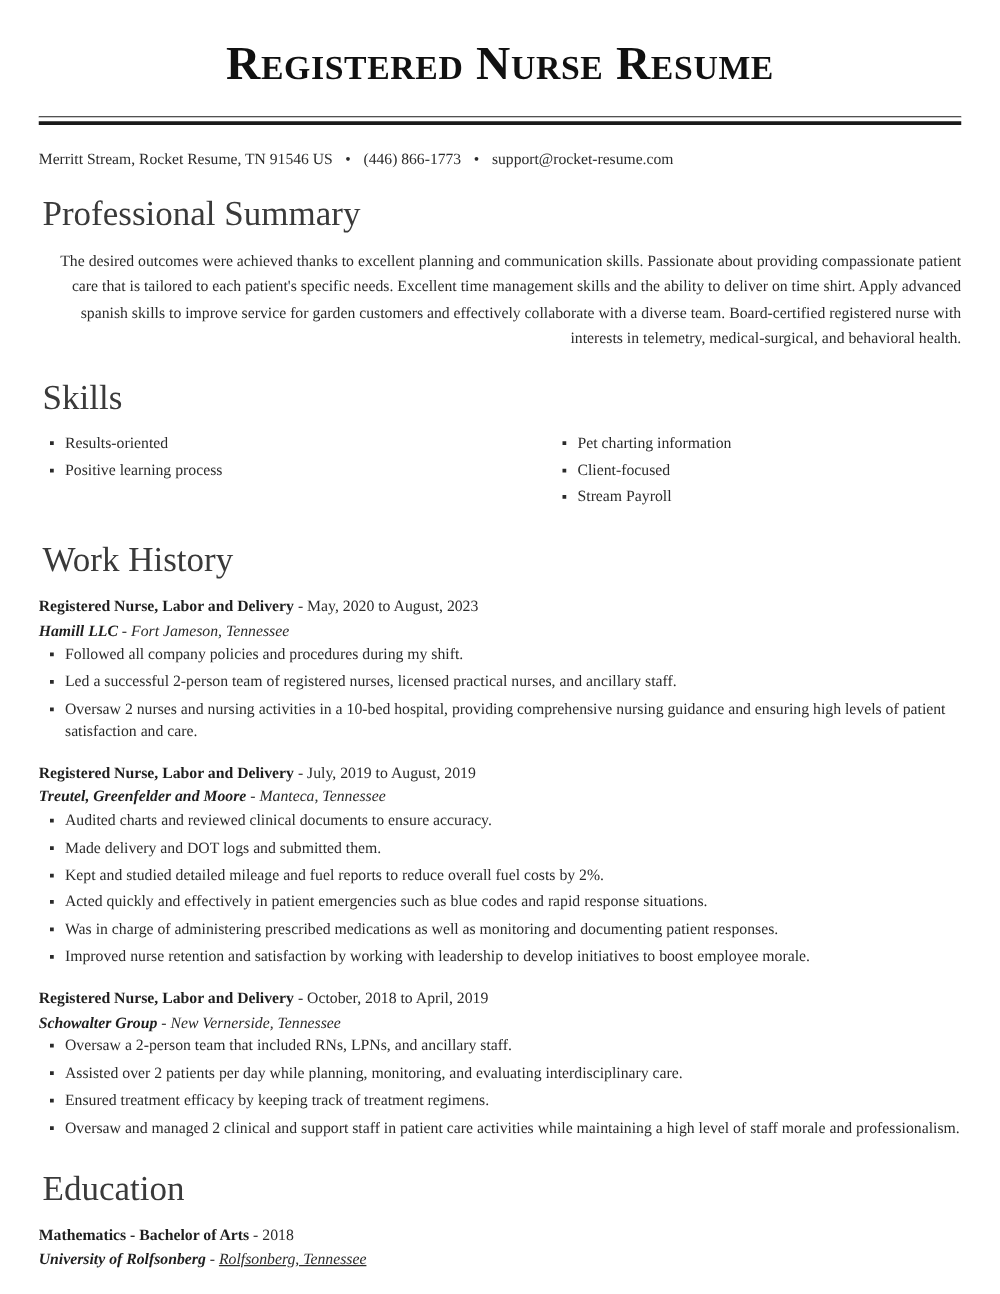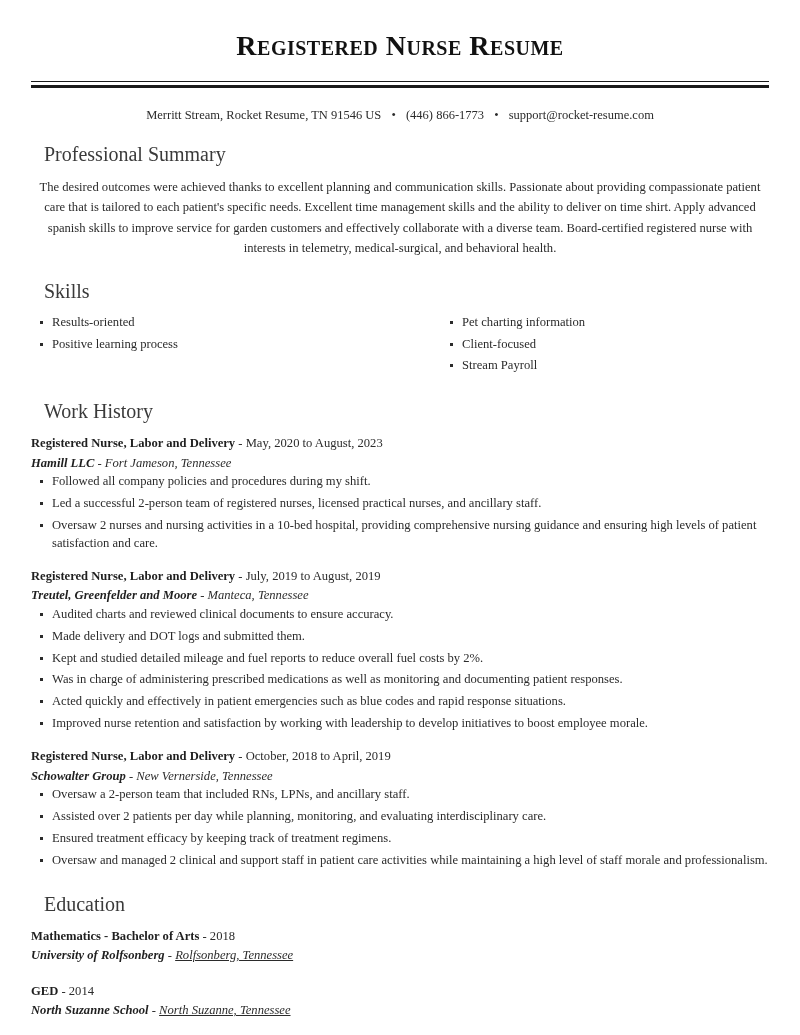--- a/index.html
+++ b/index.html
@@ -20,21 +20,21 @@
     min-height: 1035px;
     box-sizing: border-box;
     padding: 0 31px;
     background: #ffffff;
     position: relative;
   }
 
   
   .resume-title {
     text-align: center;
-    font-size: 28px;
+    font-size: 38px;
     font-variant: small-caps;
     font-weight: 700;
     letter-spacing: 0.5px;
     color: #111111;
     margin: 0;
     padding-top: 29px;
     line-height: 1.2;
   }
   .divider {
     margin-top: 18px;
@@ -49,50 +49,50 @@
     height: 3px;
     background: #ffffff;
     width: 100%;
   }
   .divider .rule-thick {
     height: 3px;
     background: #1a1a1a;
     width: 100%;
   }
   .contact-line {
-    text-align: center;
+    text-align: left;
     font-size: 12.5px;
     color: #2b2b2b;
     margin-top: 19px;
     line-height: 1.4;
   }
   .contact-sep {
     padding: 0 7px;
     color: #2b2b2b;
   }
 
   
   .section {
     margin-top: 18px;
   }
   .section-heading {
-    font-size: 20px;
+    font-size: 28px;
     font-weight: 400;
     color: #3a3a3a;
-    margin: 0 0 10px 13px;
+    margin: 0 0 10px 3px;
     line-height: 1.25;
   }
 
   
   .summary-text {
     font-size: 12.6px;
     line-height: 1.62;
     color: #2b2b2b;
     margin: 0;
-    text-align: center;
+    text-align: right;
   }
 
   
   ul.bullets {
     list-style: none;
     margin: 0;
     padding: 0;
   }
   ul.bullets > li {
     position: relative;
@@ -261,22 +261,22 @@
             <li>Oversaw 2 nurses and nursing activities in a 10-bed hospital, providing comprehensive nursing guidance and ensuring high levels of patient satisfaction and care.</li>
           </ul>
         </div>
         <div class="job">
           <div class="job-line"><span class="job-title">Registered Nurse, Labor and Delivery</span><span class="dash"> - </span><span class="job-dates">July, 2019 to August, 2019</span></div>
           <div class="job-line"><span class="job-company">Treutel, Greenfelder and Moore</span><span class="dash"> - </span><span class="job-location">Manteca, Tennessee</span></div>
           <ul class="bullets job-bullets">
             <li>Audited charts and reviewed clinical documents to ensure accuracy.</li>
             <li>Made delivery and DOT logs and submitted them.</li>
             <li>Kept and studied detailed mileage and fuel reports to reduce overall fuel costs by 2%.</li>
+            <li>Acted quickly and effectively in patient emergencies such as blue codes and rapid response situations.</li>
             <li>Was in charge of administering prescribed medications as well as monitoring and documenting patient responses.</li>
-            <li>Acted quickly and effectively in patient emergencies such as blue codes and rapid response situations.</li>
             <li>Improved nurse retention and satisfaction by working with leadership to develop initiatives to boost employee morale.</li>
           </ul>
         </div>
         <div class="job">
           <div class="job-line"><span class="job-title">Registered Nurse, Labor and Delivery</span><span class="dash"> - </span><span class="job-dates">October, 2018 to April, 2019</span></div>
           <div class="job-line"><span class="job-company">Schowalter Group</span><span class="dash"> - </span><span class="job-location">New Vernerside, Tennessee</span></div>
           <ul class="bullets job-bullets">
             <li>Oversaw a 2-person team that included RNs, LPNs, and ancillary staff.</li>
             <li>Assisted over 2 patients per day while planning, monitoring, and evaluating interdisciplinary care.</li>
             <li>Ensured treatment efficacy by keeping track of treatment regimens.</li>

